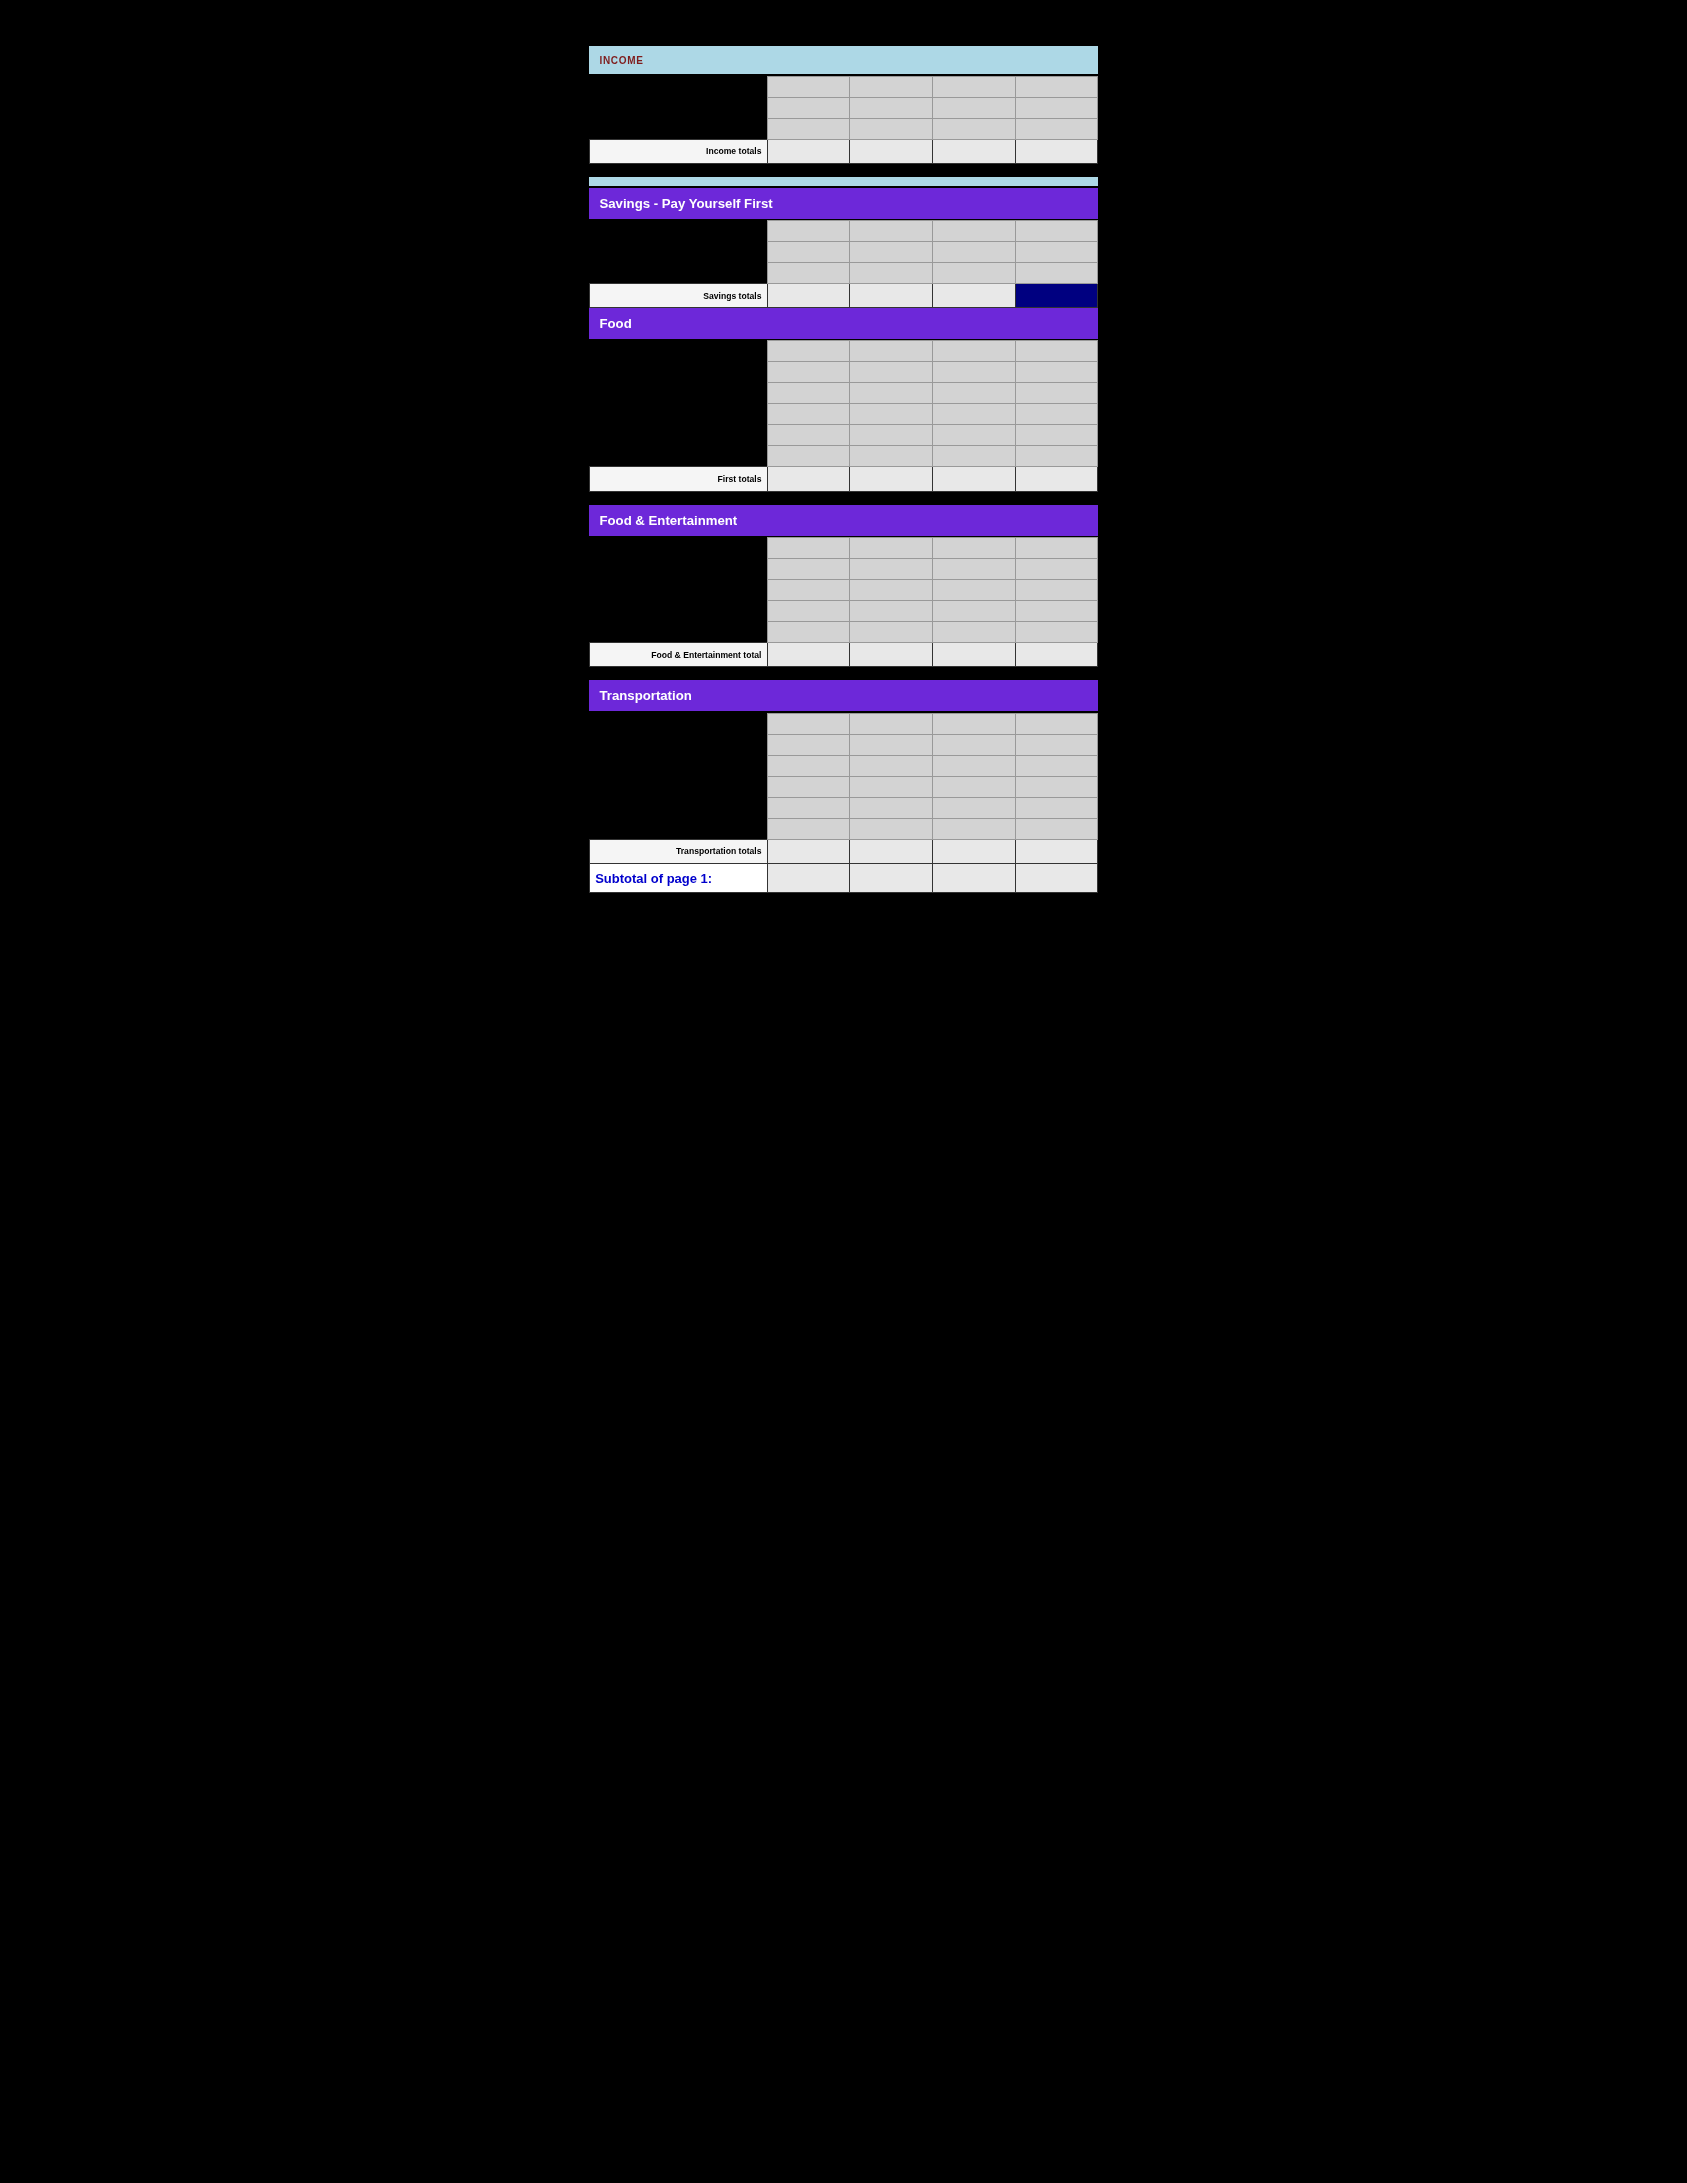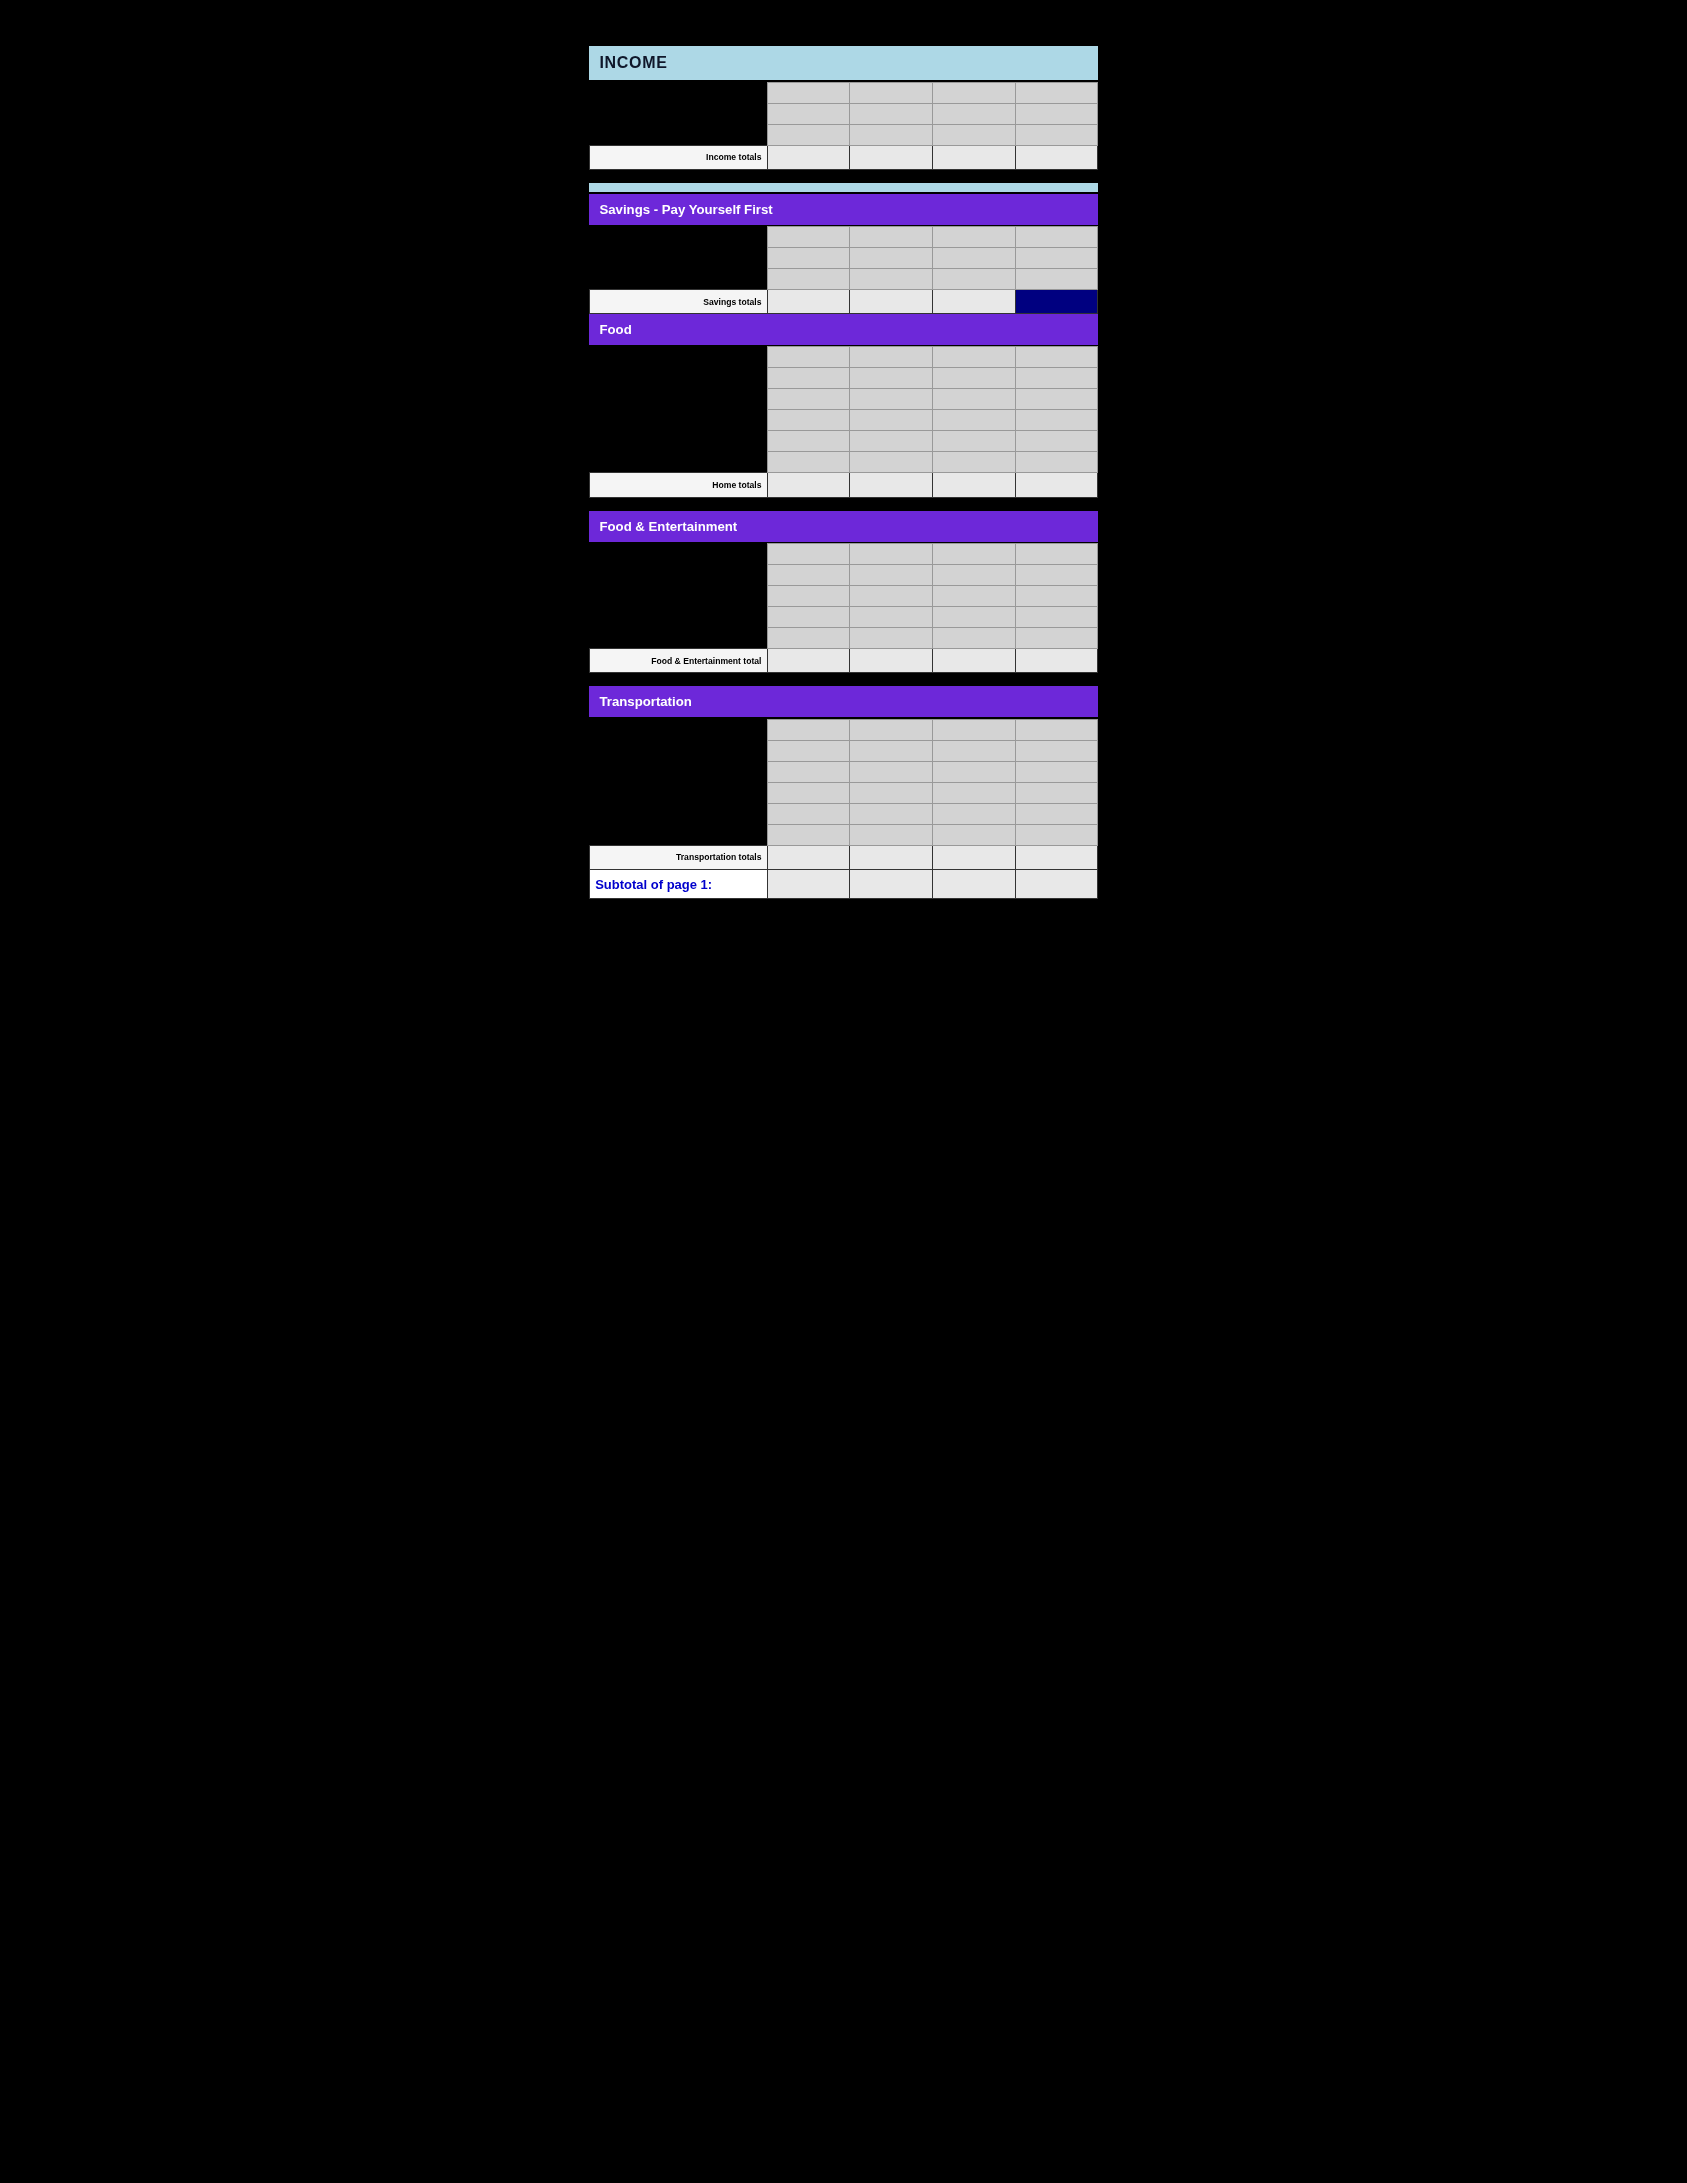--- a/index.html
+++ b/index.html
@@ -36,22 +36,22 @@
     }
 
     
     .section-header-light {
       background: #add8e6;
       padding: 8px 10.6px;
       margin-bottom: 1.3px;
     }
 
     .section-header-light span {
-      color: #0f172a;
-      font-size: 16px;
+      color: #7f1d1d;
+      font-size: 10px;
       font-weight: bold;
       font-variant: small-caps;
       text-transform: uppercase;
       letter-spacing: 0.7px;
     }
 
     .section-header-dark {
       background: #6d28d9;
       padding: 8px 10.6px;
       margin-bottom: 1.3px;
@@ -270,21 +270,21 @@
       <td></td>
     </tr>
     <tr class="data-row">
       <td></td>
       <td></td>
       <td></td>
       <td></td>
       <td></td>
     </tr>
     <tr class="totals-row">
-      <td>Home totals</td>
+      <td>First totals</td>
       <td></td>
       <td></td>
       <td></td>
       <td></td>
     </tr>
   </tbody>
     </table>
 
   <div class="section-gap"></div>
   <div class="section-header-dark">

